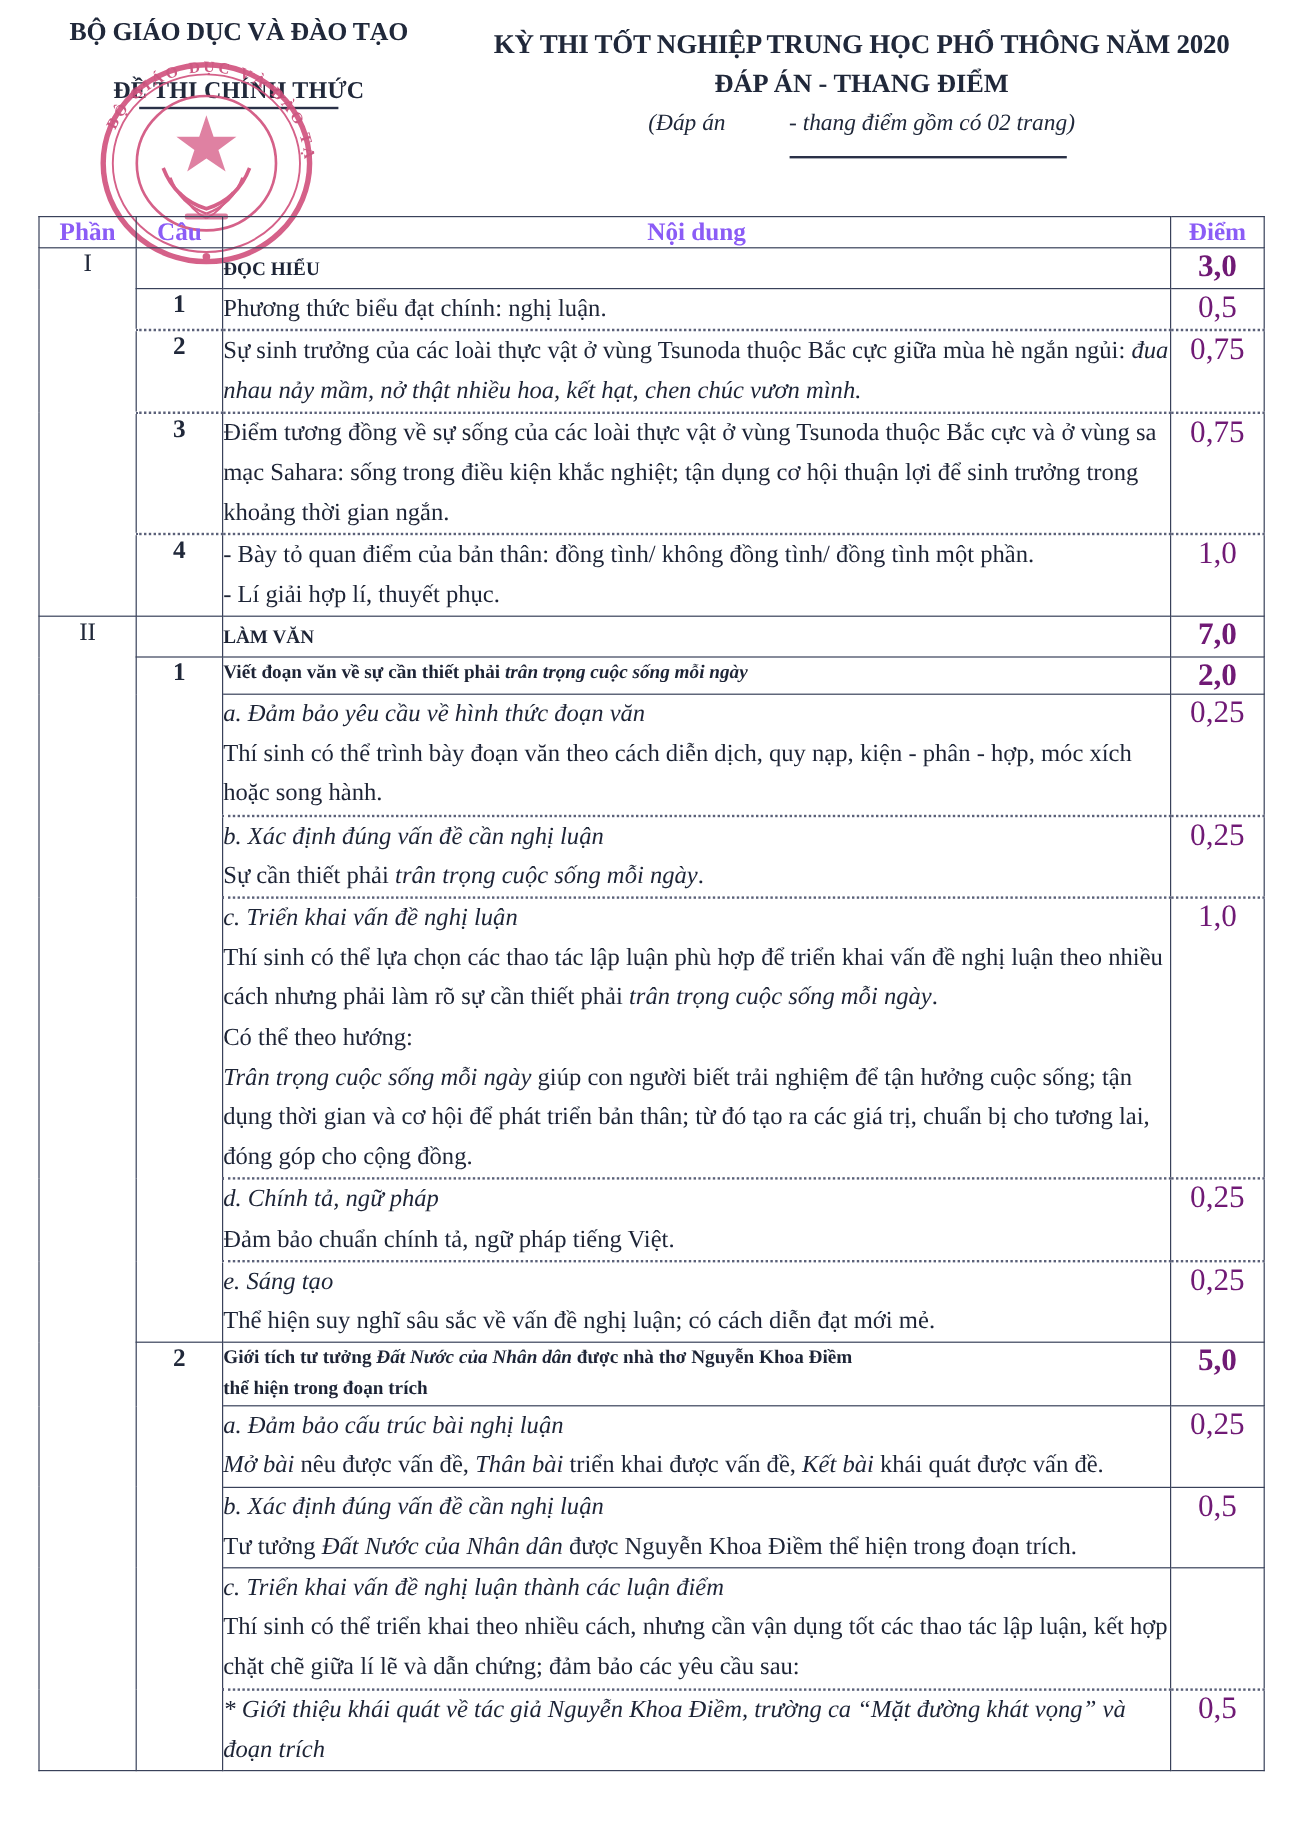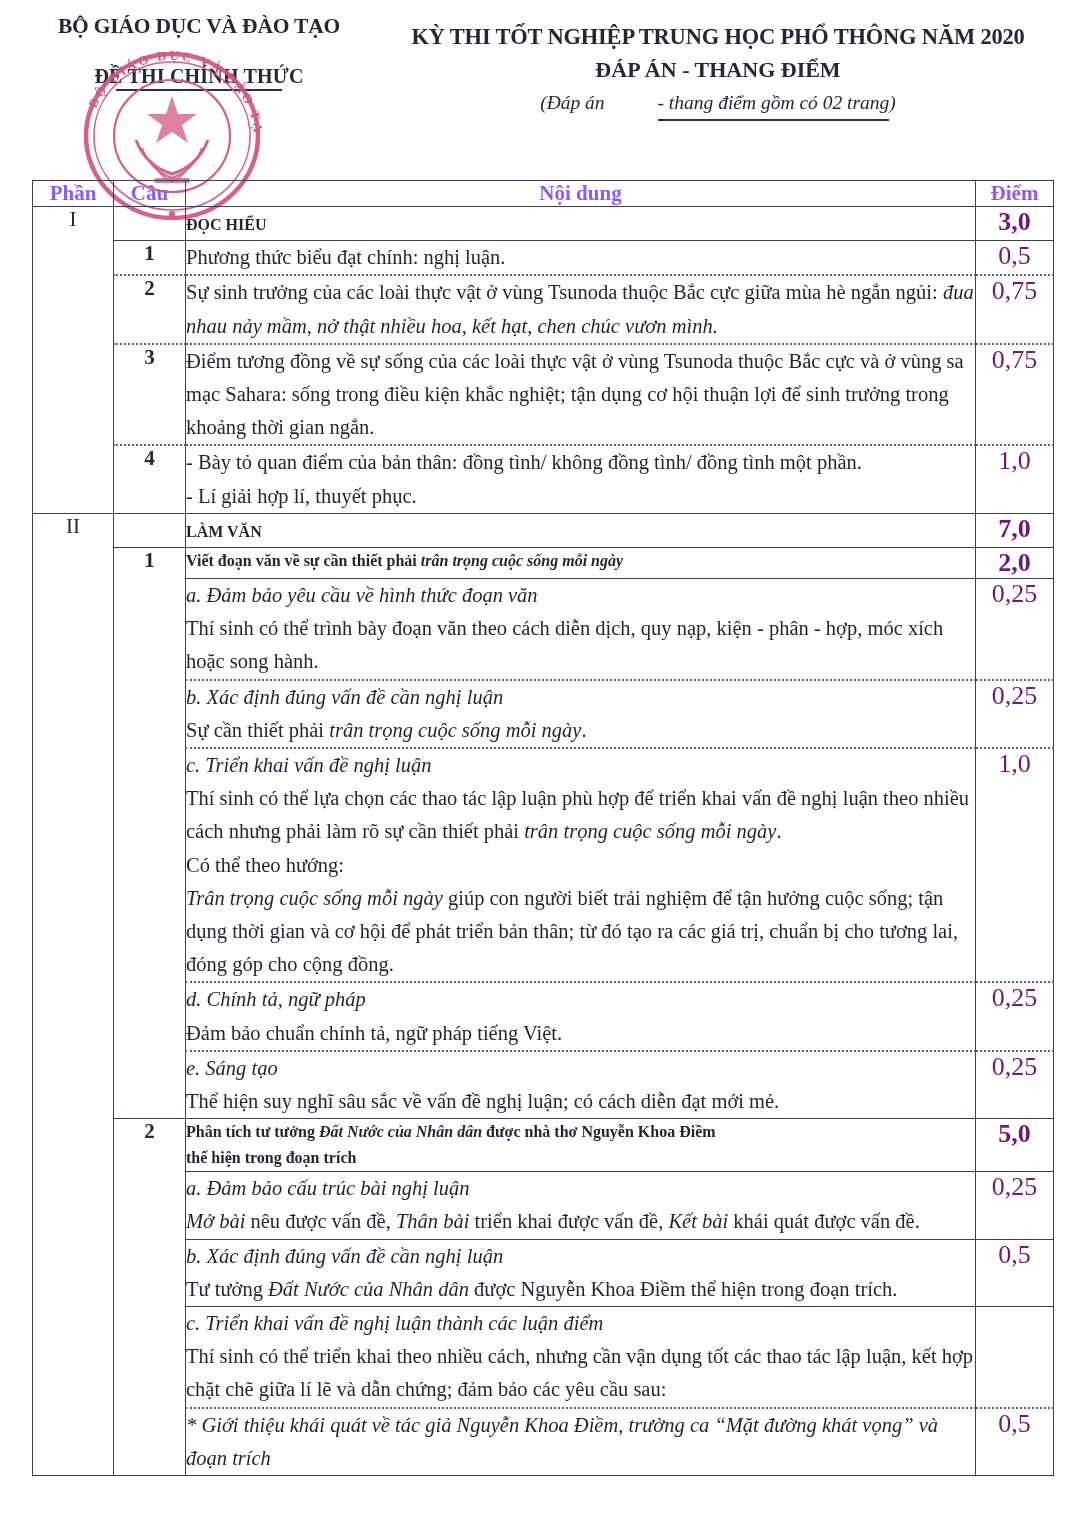--- a/index.html
+++ b/index.html
@@ -84,21 +84,21 @@
     color: #20283a;
   }
   .hdr-right .line4 {
     font-style: italic;
     font-size: 19.5px;
     margin-top: 9px;
     color: #20283a;
   }
   .hdr-right .line4 .ul {
     border-bottom: 2px solid #2a3147;
-    padding-bottom: 6px;
+    padding-bottom: 17px;
     margin-left: 48px;
   }
 
   
   .stamp {
     position: absolute;
     left: 66px;
     top: 44px;
     width: 212px;
     height: 178px;
@@ -335,21 +335,21 @@
         <td class="noi">
           <p class="l sub-label">e. Sáng tạo</p>
           <p class="l">Thể hiện suy nghĩ sâu sắc về vấn đề nghị luận; có cách diễn đạt mới mẻ.</p>
         </td>
         <td class="diem">0,25</td>
       </tr>
 
       <tr>
         <td class="cau" rowspan="5">2</td>
         <td class="noi">
-          <p class="l noi-title"><span>Phân tích tư tưởng </span><span class="bi">Đất Nước của Nhân dân</span><span> được nhà thơ Nguyễn Khoa Điềm</span></p>
+          <p class="l noi-title"><span>Giới tích tư tưởng </span><span class="bi">Đất Nước của Nhân dân</span><span> được nhà thơ Nguyễn Khoa Điềm</span></p>
           <p class="l noi-title">thể hiện trong đoạn trích</p>
         </td>
         <td class="diem bold">5,0</td>
       </tr>
 
       <tr>
         <td class="noi">
           <p class="l sub-label">a. Đảm bảo cấu trúc bài nghị luận</p>
           <p class="l"><span class="it">Mở bài</span><span> nêu được vấn đề, </span><span class="it">Thân bài</span><span> triển khai được vấn đề, </span><span class="it">Kết bài</span><span> khái quát được vấn đề.</span></p>
         </td>

